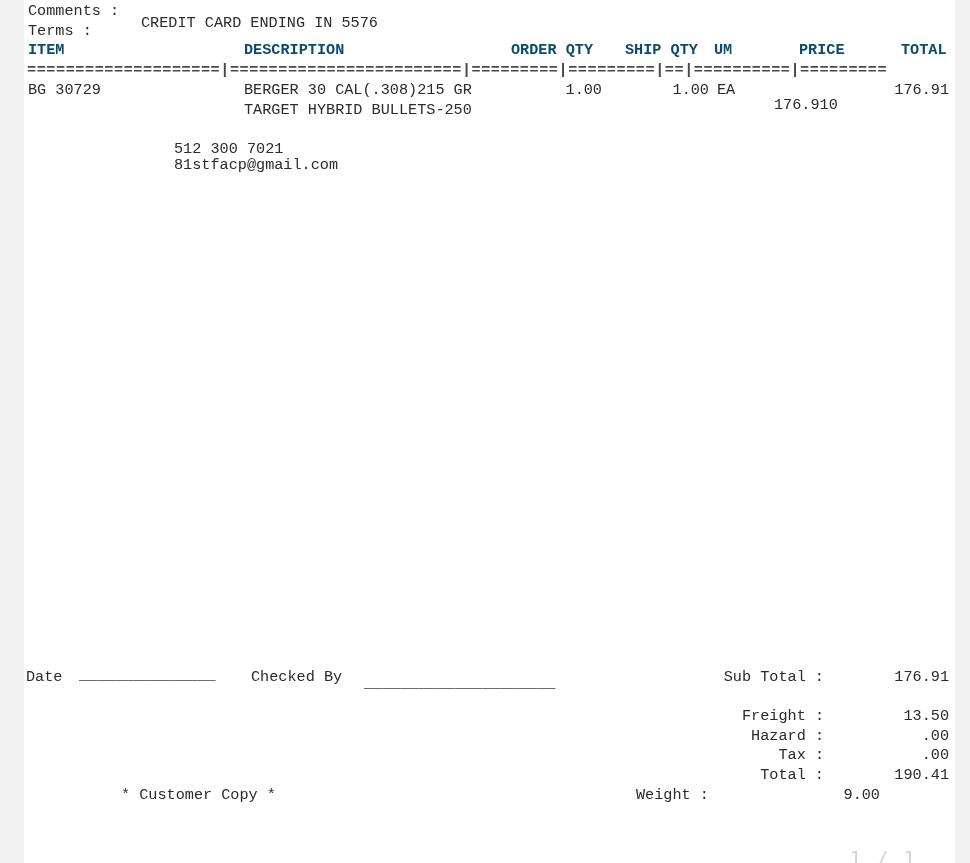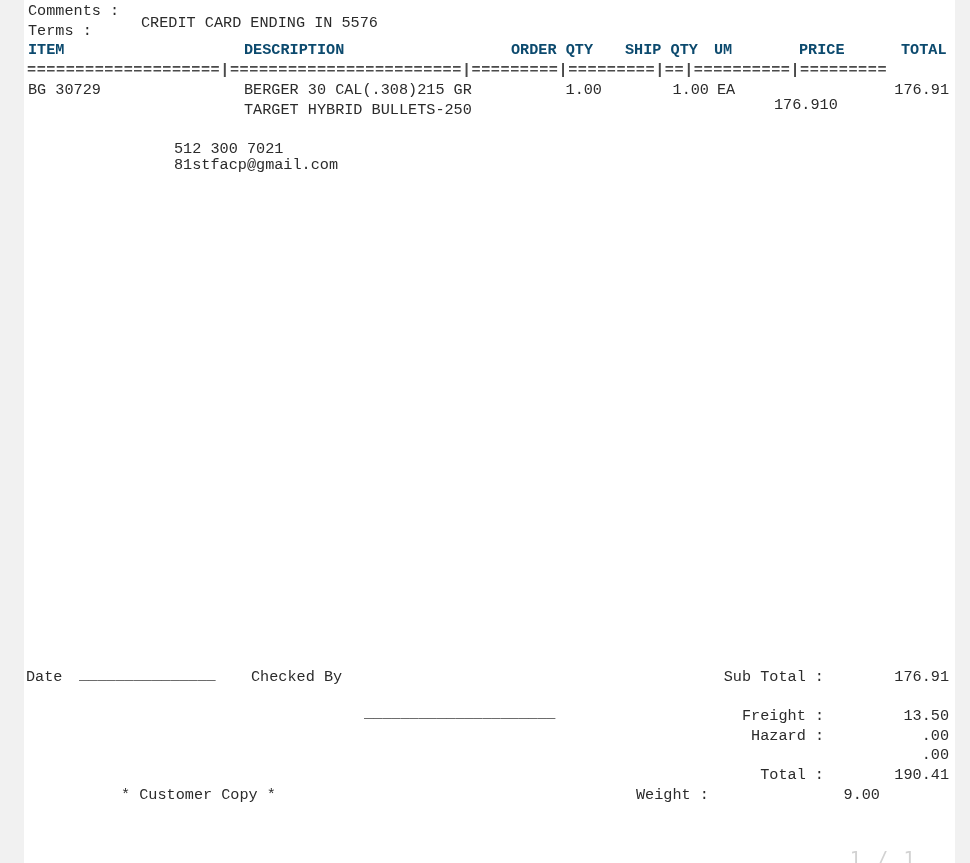--- a/index.html
+++ b/index.html
@@ -101,31 +101,32 @@
     <div class="blk" style="left:693px; top:80.8px;">EA</div>
     <div class="blk" style="left:750px; top:96px; width:77px; text-align:left;">176.910</div>
     <div class="blk" style="left:855px; top:80.8px; width:70px; text-align:right;">176.91</div>
 
     <div class="blk" style="left:150px; top:116px;margin-top:40px;">81stfacp@gmail.com</div>
     <div class="blk" style="left:150px; top:139.9px;">512 300 7021</div>
 
     <div class="blk" style="left:2px; top:668px;">Date</div>
     <div class="blk" style="left:55px; top:666px;">_______________</div>
     <div class="blk" style="left:227px; top:668px;">Checked By</div>
-    <div class="blk" style="left:340px; top:704px;">_____________________</div>
+    <div class="blk" style="left:340px; top:674px;">_____________________</div>
 
     <div class="blk" style="left:600px; top:668px; width:200px; text-align:right;">Sub Total :</div>
     <div class="blk" style="left:830px; top:668px; width:95px; text-align:right;">176.91</div>
 
     <div class="blk" style="left:600px; top:707px; width:200px; text-align:right;">Freight :</div>
     <div class="blk" style="left:830px; top:707px; width:95px; text-align:right;">13.50</div>
 
     <div class="blk" style="left:600px; top:726.7px; width:200px; text-align:right;">Hazard :</div>
     <div class="blk" style="left:830px; top:726.7px; width:95px; text-align:right;">.00</div>
 
+    <div class="blk" style="left:600px; top:746.4px; width:200px; text-align:right;">Tax :</div>
     <div class="blk" style="left:830px; top:746.4px; width:95px; text-align:right;">.00</div>
 
     <div class="blk" style="left:600px; top:766.1px; width:200px; text-align:right;">Total :</div>
     <div class="blk" style="left:830px; top:766.1px; width:95px; text-align:right;">190.41</div>
 
     <div class="blk" style="left:612px; top:785.8px;">Weight :</div>
     <div class="blk" style="left:790px; top:785.8px; width:66px; text-align:right;">9.00</div>
 
     <div class="blk" style="left:97px; top:785.8px;">* Customer Copy *</div>
 

